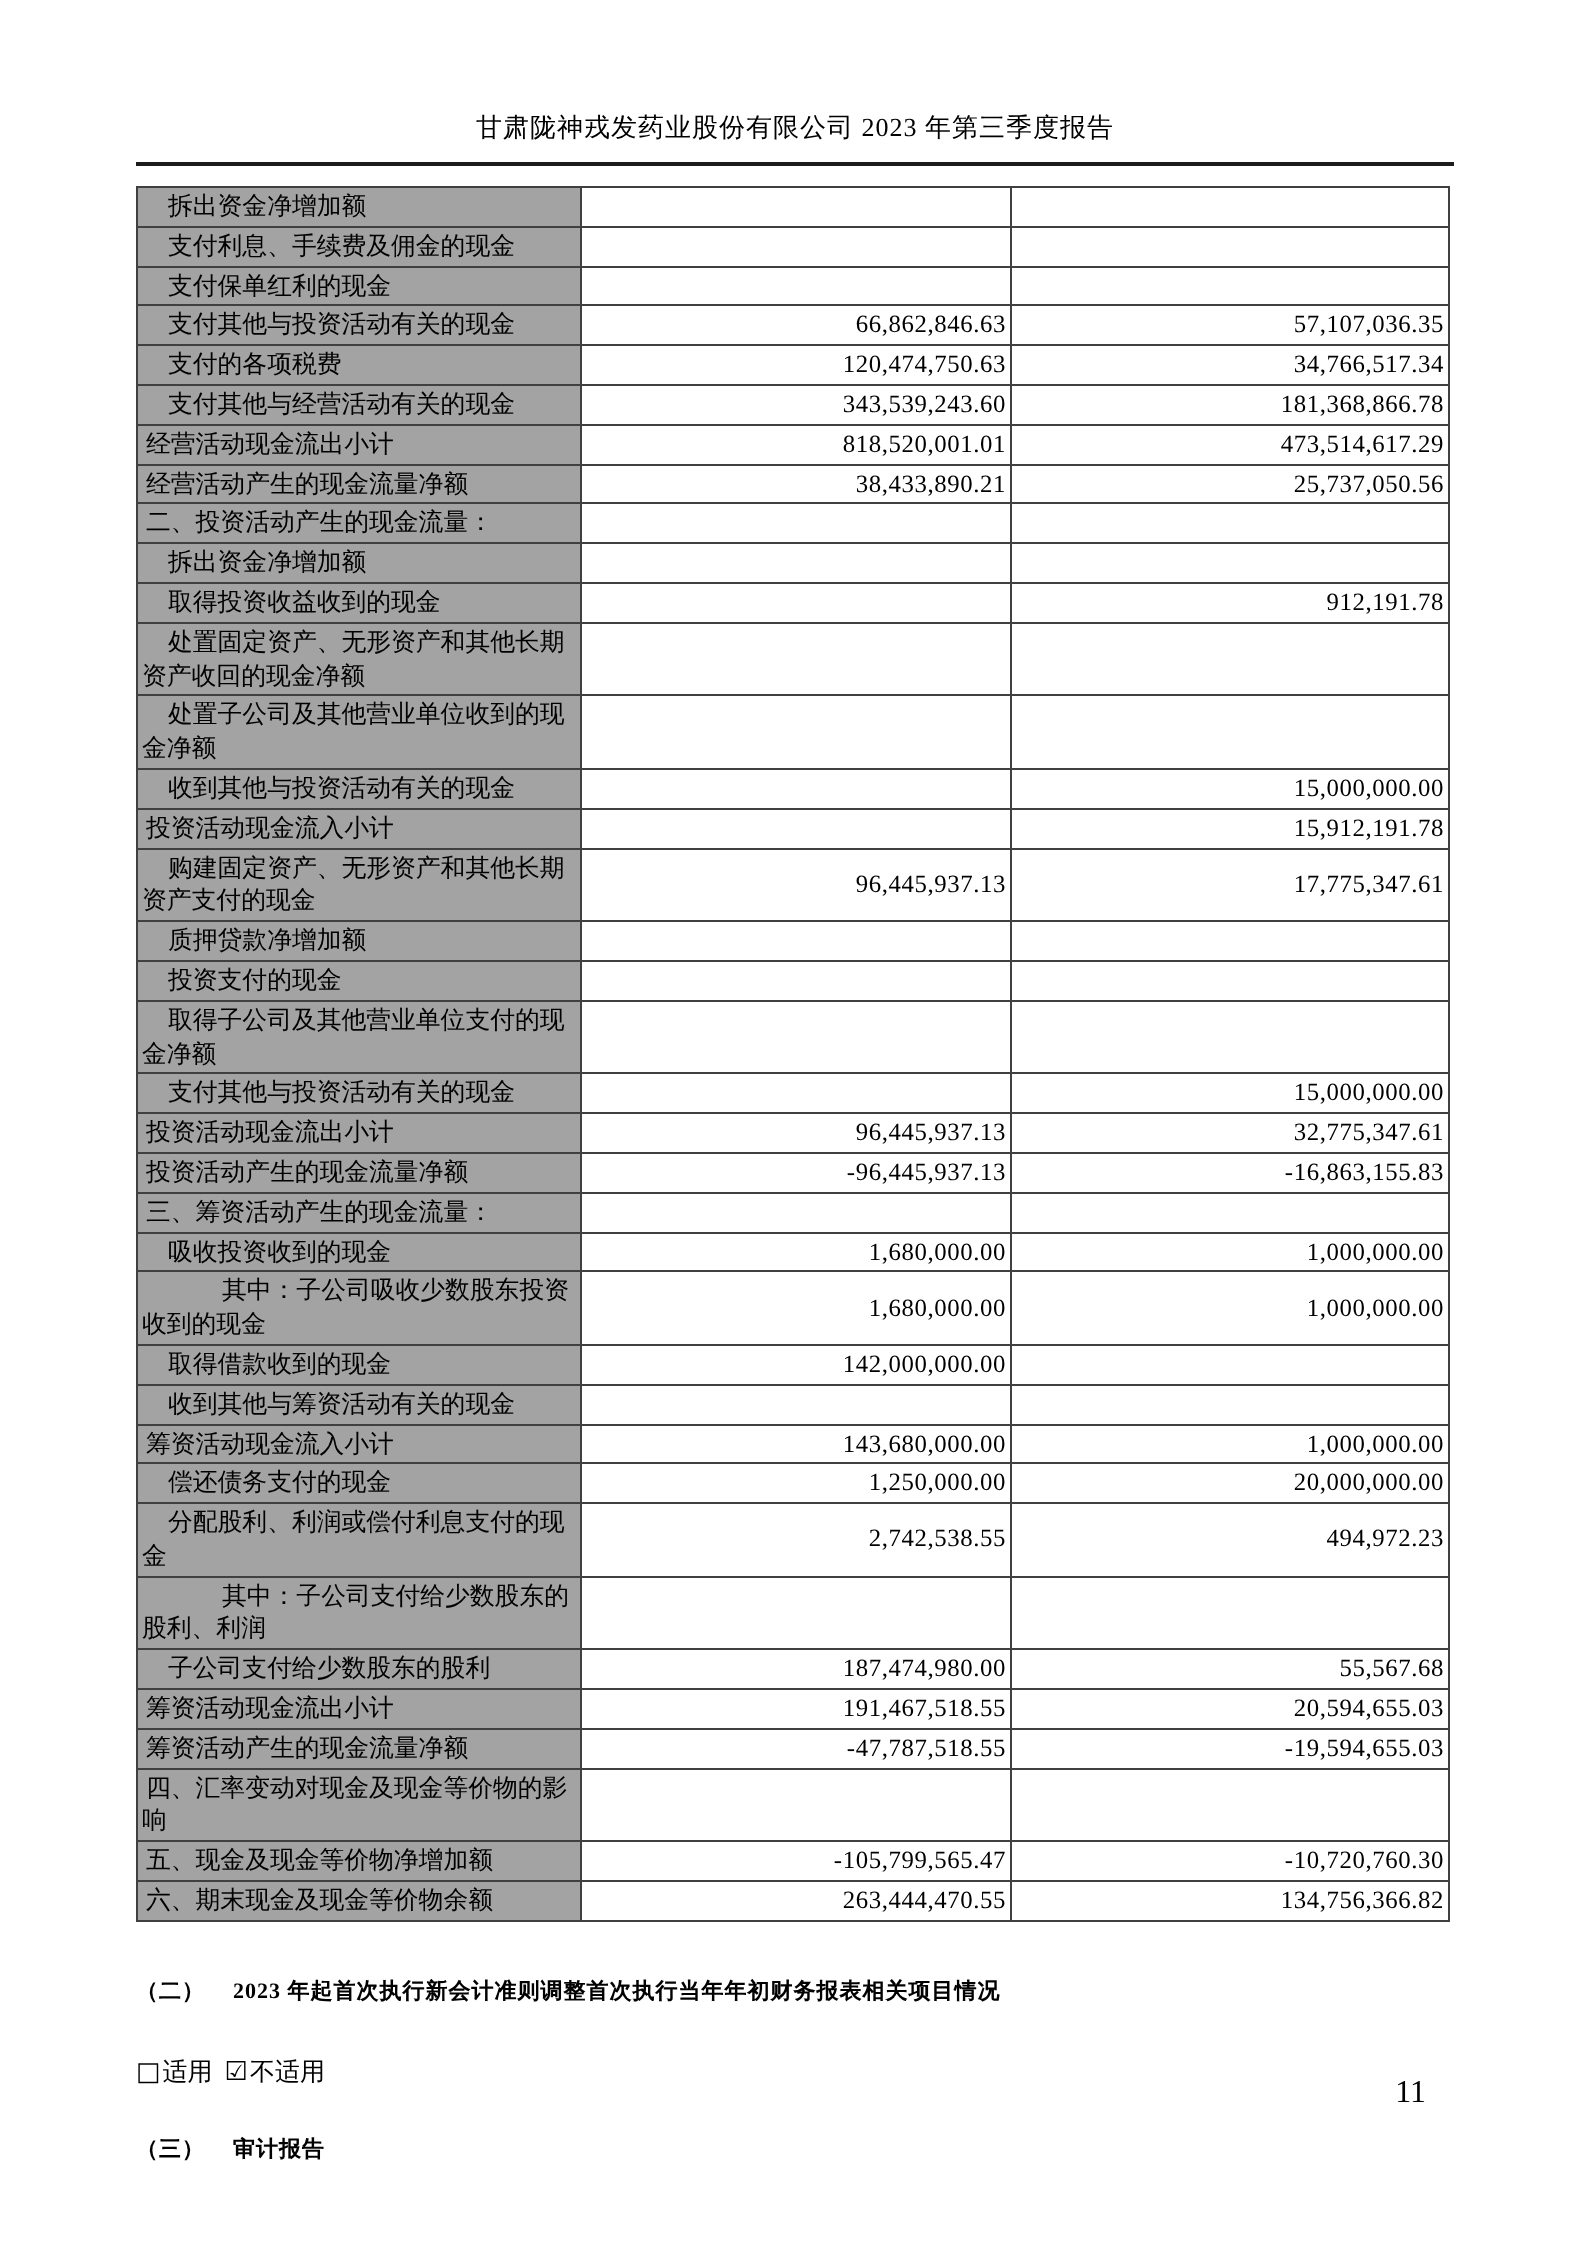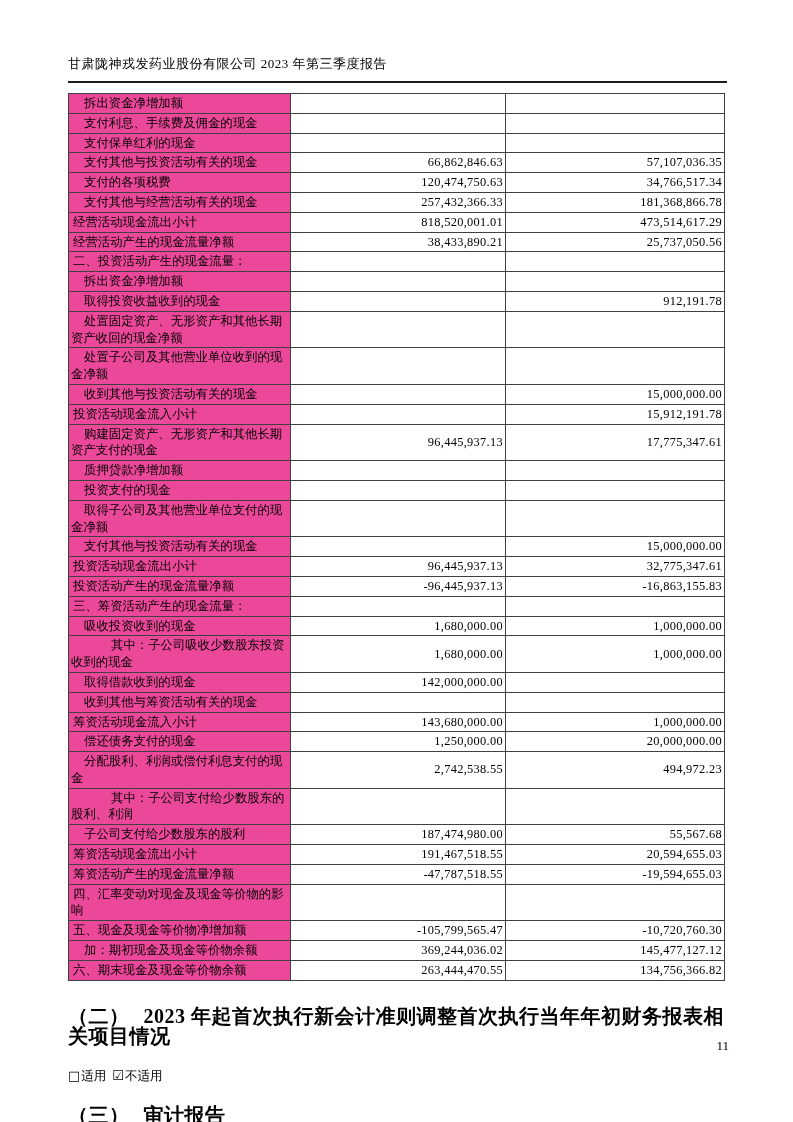--- a/index.html
+++ b/index.html
@@ -3,46 +3,46 @@
 <meta charset="utf-8">
 <style>
   html,body{margin:0;padding:0;background:#fff;}
   body{
     width:793px;height:1122px;position:relative;overflow:hidden;
     font-family:"Liberation Serif","DejaVu Serif",serif;
     color:#000;-webkit-font-smoothing:antialiased;
   }
   .page{position:absolute;top:0;left:0;width:793px;height:1122px;}
   .content{padding:56px 66px 0 68px;}
-  .doc-header{text-align:left;font-size:13px;letter-spacing:.5px;line-height:16px;}
+  .doc-header{text-align:center;font-size:13px;letter-spacing:.5px;line-height:16px;}
   .header-rule{height:2px;background:#1c1c1c;margin-top:9px;}
   table.cashflow{
     border-collapse:collapse;table-layout:fixed;
     width:656px;margin-top:10px;font-size:12.4px;
   }
   table.cashflow td{
     border:1px solid #404040;vertical-align:middle;
     line-height:16.8px;padding:1px 2px;word-break:break-all;
   }
-  td.c-label{background:#ec4899;text-align:left;}
+  td.c-label{background:#a3a3a3;text-align:left;}
   td.c-val{text-align:right;padding-right:8px;background:#fff;letter-spacing:.3px;}
   .indent-0{text-indent:2px;margin-left:28px;}
   .indent-1{text-indent:13px;}
   .indent-2{text-indent:40px;}
   .sec-heading{
-    font-weight:bold;font-size:20px;line-height:20px;
+    font-weight:bold;font-size:11px;line-height:20px;
     margin-top:25px;letter-spacing:.5px;
   }
   .sec-heading .h-gap{display:inline-block;width:14px;}
   .check-line{margin-top:22px;font-size:12.5px;}
   .check-item{margin-right:6px;}
   .check-box{font-size:13px;margin-right:1px;font-family:"DejaVu Sans",sans-serif;}
   .sec-heading.h3{margin-top:20px;}
   .page-number{
-    position:absolute;top:1038px;right:64px;font-size:13px;
+    position:absolute;top:1038px;right:80px;font-size:16px;
   }
 </style>
 </head>
 <body>
 
 <div class="page">
   <div class="content">
 
     <div class="doc-header">甘肃陇神戎发药业股份有限公司 2023 年第三季度报告</div>
     <div class="header-rule"></div>
@@ -74,21 +74,21 @@
             <td class="c-val">66,862,846.63</td>
             <td class="c-val">57,107,036.35</td>
           </tr>
           <tr>
             <td class="c-label indent-1">支付的各项税费</td>
             <td class="c-val">120,474,750.63</td>
             <td class="c-val">34,766,517.34</td>
           </tr>
           <tr>
             <td class="c-label indent-1">支付其他与经营活动有关的现金</td>
-            <td class="c-val">257,432,366.33</td>
+            <td class="c-val">343,539,243.60</td>
             <td class="c-val">181,368,866.78</td>
           </tr>
           <tr>
             <td class="c-label indent-0">经营活动现金流出小计</td>
             <td class="c-val">818,520,001.01</td>
             <td class="c-val">473,514,617.29</td>
           </tr>
           <tr>
             <td class="c-label indent-0">经营活动产生的现金流量净额</td>
             <td class="c-val">38,433,890.21</td>
@@ -228,25 +228,20 @@
             <td class="c-label indent-0">四、汇率变动对现金及现金等价物的影响</td>
             <td class="c-val"></td>
             <td class="c-val"></td>
           </tr>
           <tr>
             <td class="c-label indent-0">五、现金及现金等价物净增加额</td>
             <td class="c-val">-105,799,565.47</td>
             <td class="c-val">-10,720,760.30</td>
           </tr>
           <tr>
-            <td class="c-label indent-1">加：期初现金及现金等价物余额</td>
-            <td class="c-val">369,244,036.02</td>
-            <td class="c-val">145,477,127.12</td>
-          </tr>
-          <tr>
             <td class="c-label indent-0">六、期末现金及现金等价物余额</td>
             <td class="c-val">263,444,470.55</td>
             <td class="c-val">134,756,366.82</td>
           </tr>
         </tbody>
     </table>
 
     <div class="sec-heading">
       <span>（二）</span><span class="h-gap"></span><span>2023 年起首次执行新会计准则调整首次执行当年年初财务报表相关项目情况</span>
     </div>

